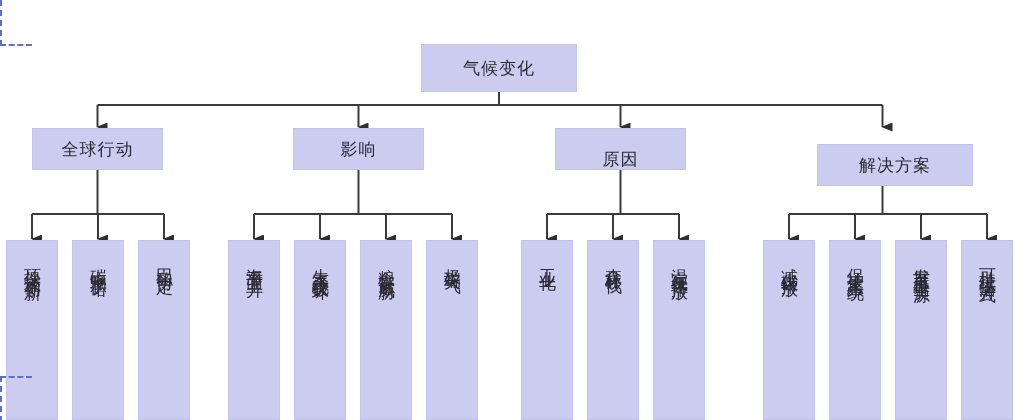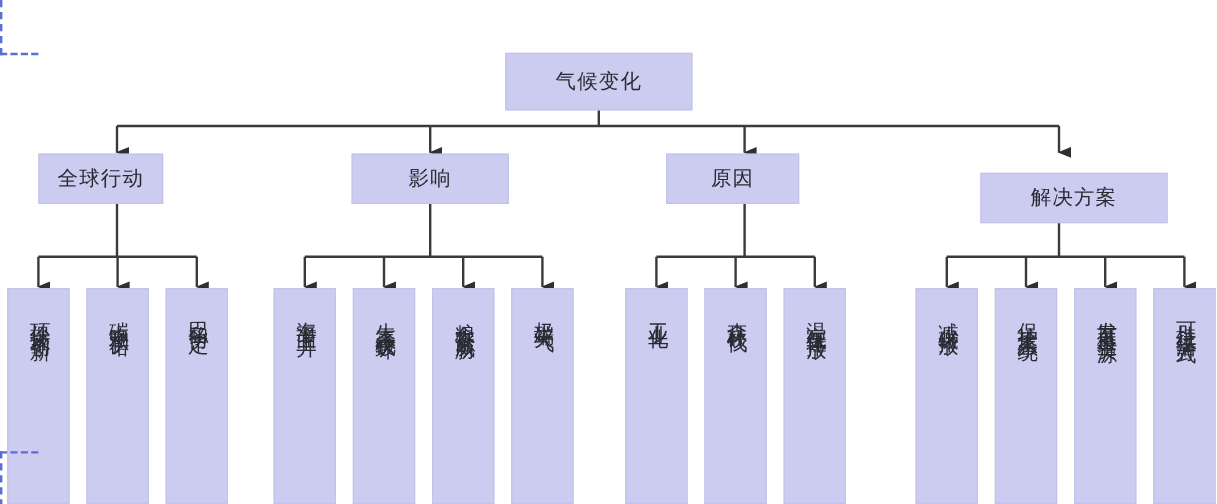--- a/index.html
+++ b/index.html
@@ -110,21 +110,21 @@
         <path d="M855,214 L855,239" marker-end="url(#arrowhead)"></path>
         <path d="M921,214 L921,239" marker-end="url(#arrowhead)"></path>
         <path d="M987,214 L987,239" marker-end="url(#arrowhead)"></path>
       </g>
   </svg>
 
   <div id="nodes">
       <div class="node node-root" style="left: 421px; top: 8px; width: 156px; height: 48px; margin-top: 36px;">
         <span>气候变化</span>
       </div>
-      <div class="node node-branch" style="left: 32px; top: 128px; width: 104px; height: 42px; justify-content: center;">
+      <div class="node node-branch" style="left: 32px; top: 128px; width: 131px; height: 42px; justify-content: center;">
         <span>全球行动</span>
       </div>
       <div class="node node-leaf" style="left: 6px; top: 240px; width: 52px; height: 180px;">
         <span class="vtext">环保技术创新</span>
       </div>
       <div class="node node-leaf" style="left: 72px; top: 240px; width: 52px; height: 180px;">
         <span class="vtext">碳中和承诺</span>
       </div>
       <div class="node node-leaf" style="left: 138px; top: 240px; width: 52px; height: 180px;">
         <span class="vtext">巴黎协定</span>
@@ -137,21 +137,21 @@
       </div>
       <div class="node node-leaf" style="left: 294px; top: 240px; width: 52px; height: 180px;">
         <span class="vtext">生态系统破坏</span>
       </div>
       <div class="node node-leaf" style="left: 360px; top: 240px; width: 52px; height: 180px;">
         <span class="vtext">粮食安全威胁</span>
       </div>
       <div class="node node-leaf" style="left: 426px; top: 240px; width: 52px; height: 180px;">
         <span class="vtext">极端天气</span>
       </div>
-      <div class="node node-branch" style="left: 555px; top: 128px; width: 111px; height: 42px;">
+      <div class="node node-branch" style="left: 555px; top: 128px; width: 131px; height: 42px; align-items: flex-end;">
         <span>原因</span>
       </div>
       <div class="node node-leaf" style="left: 521px; top: 240px; width: 52px; height: 180px;">
         <span class="vtext">工业化</span>
       </div>
       <div class="node node-leaf" style="left: 587px; top: 240px; width: 52px; height: 180px;">
         <span class="vtext">森林砍伐</span>
       </div>
       <div class="node node-leaf" style="left: 653px; top: 240px; width: 52px; height: 180px;">
         <span class="vtext">温室气体排放</span>

